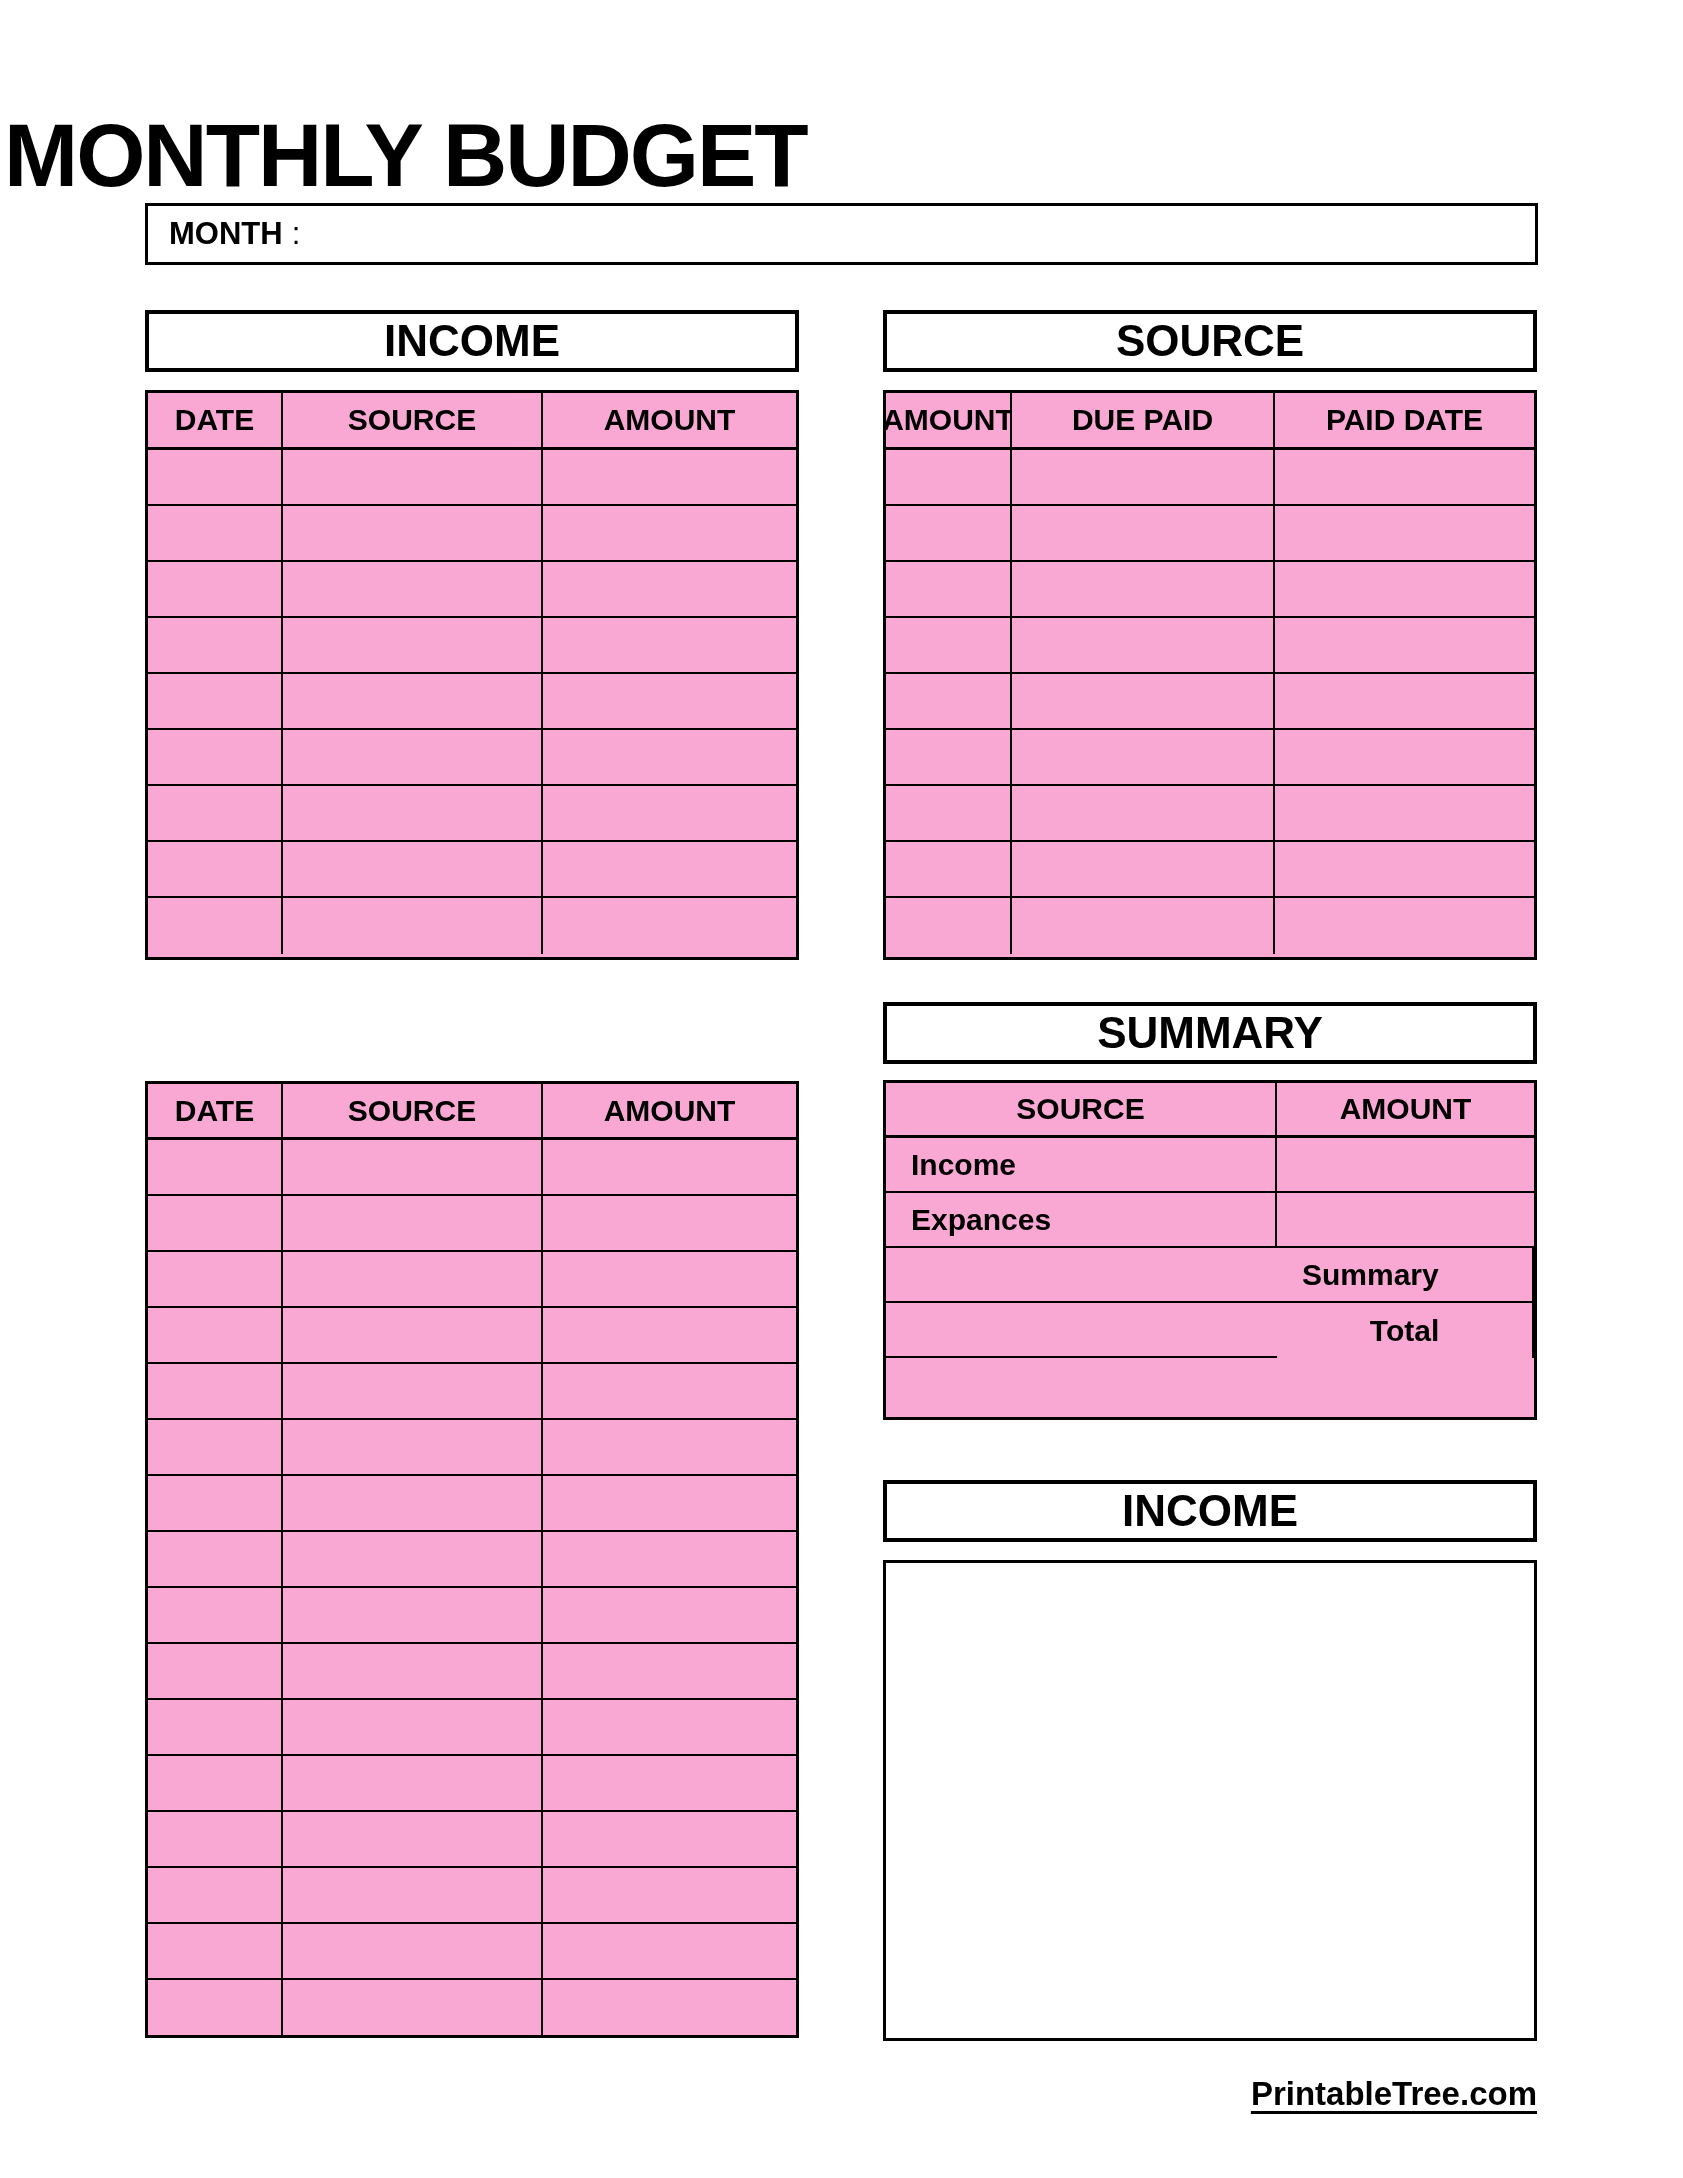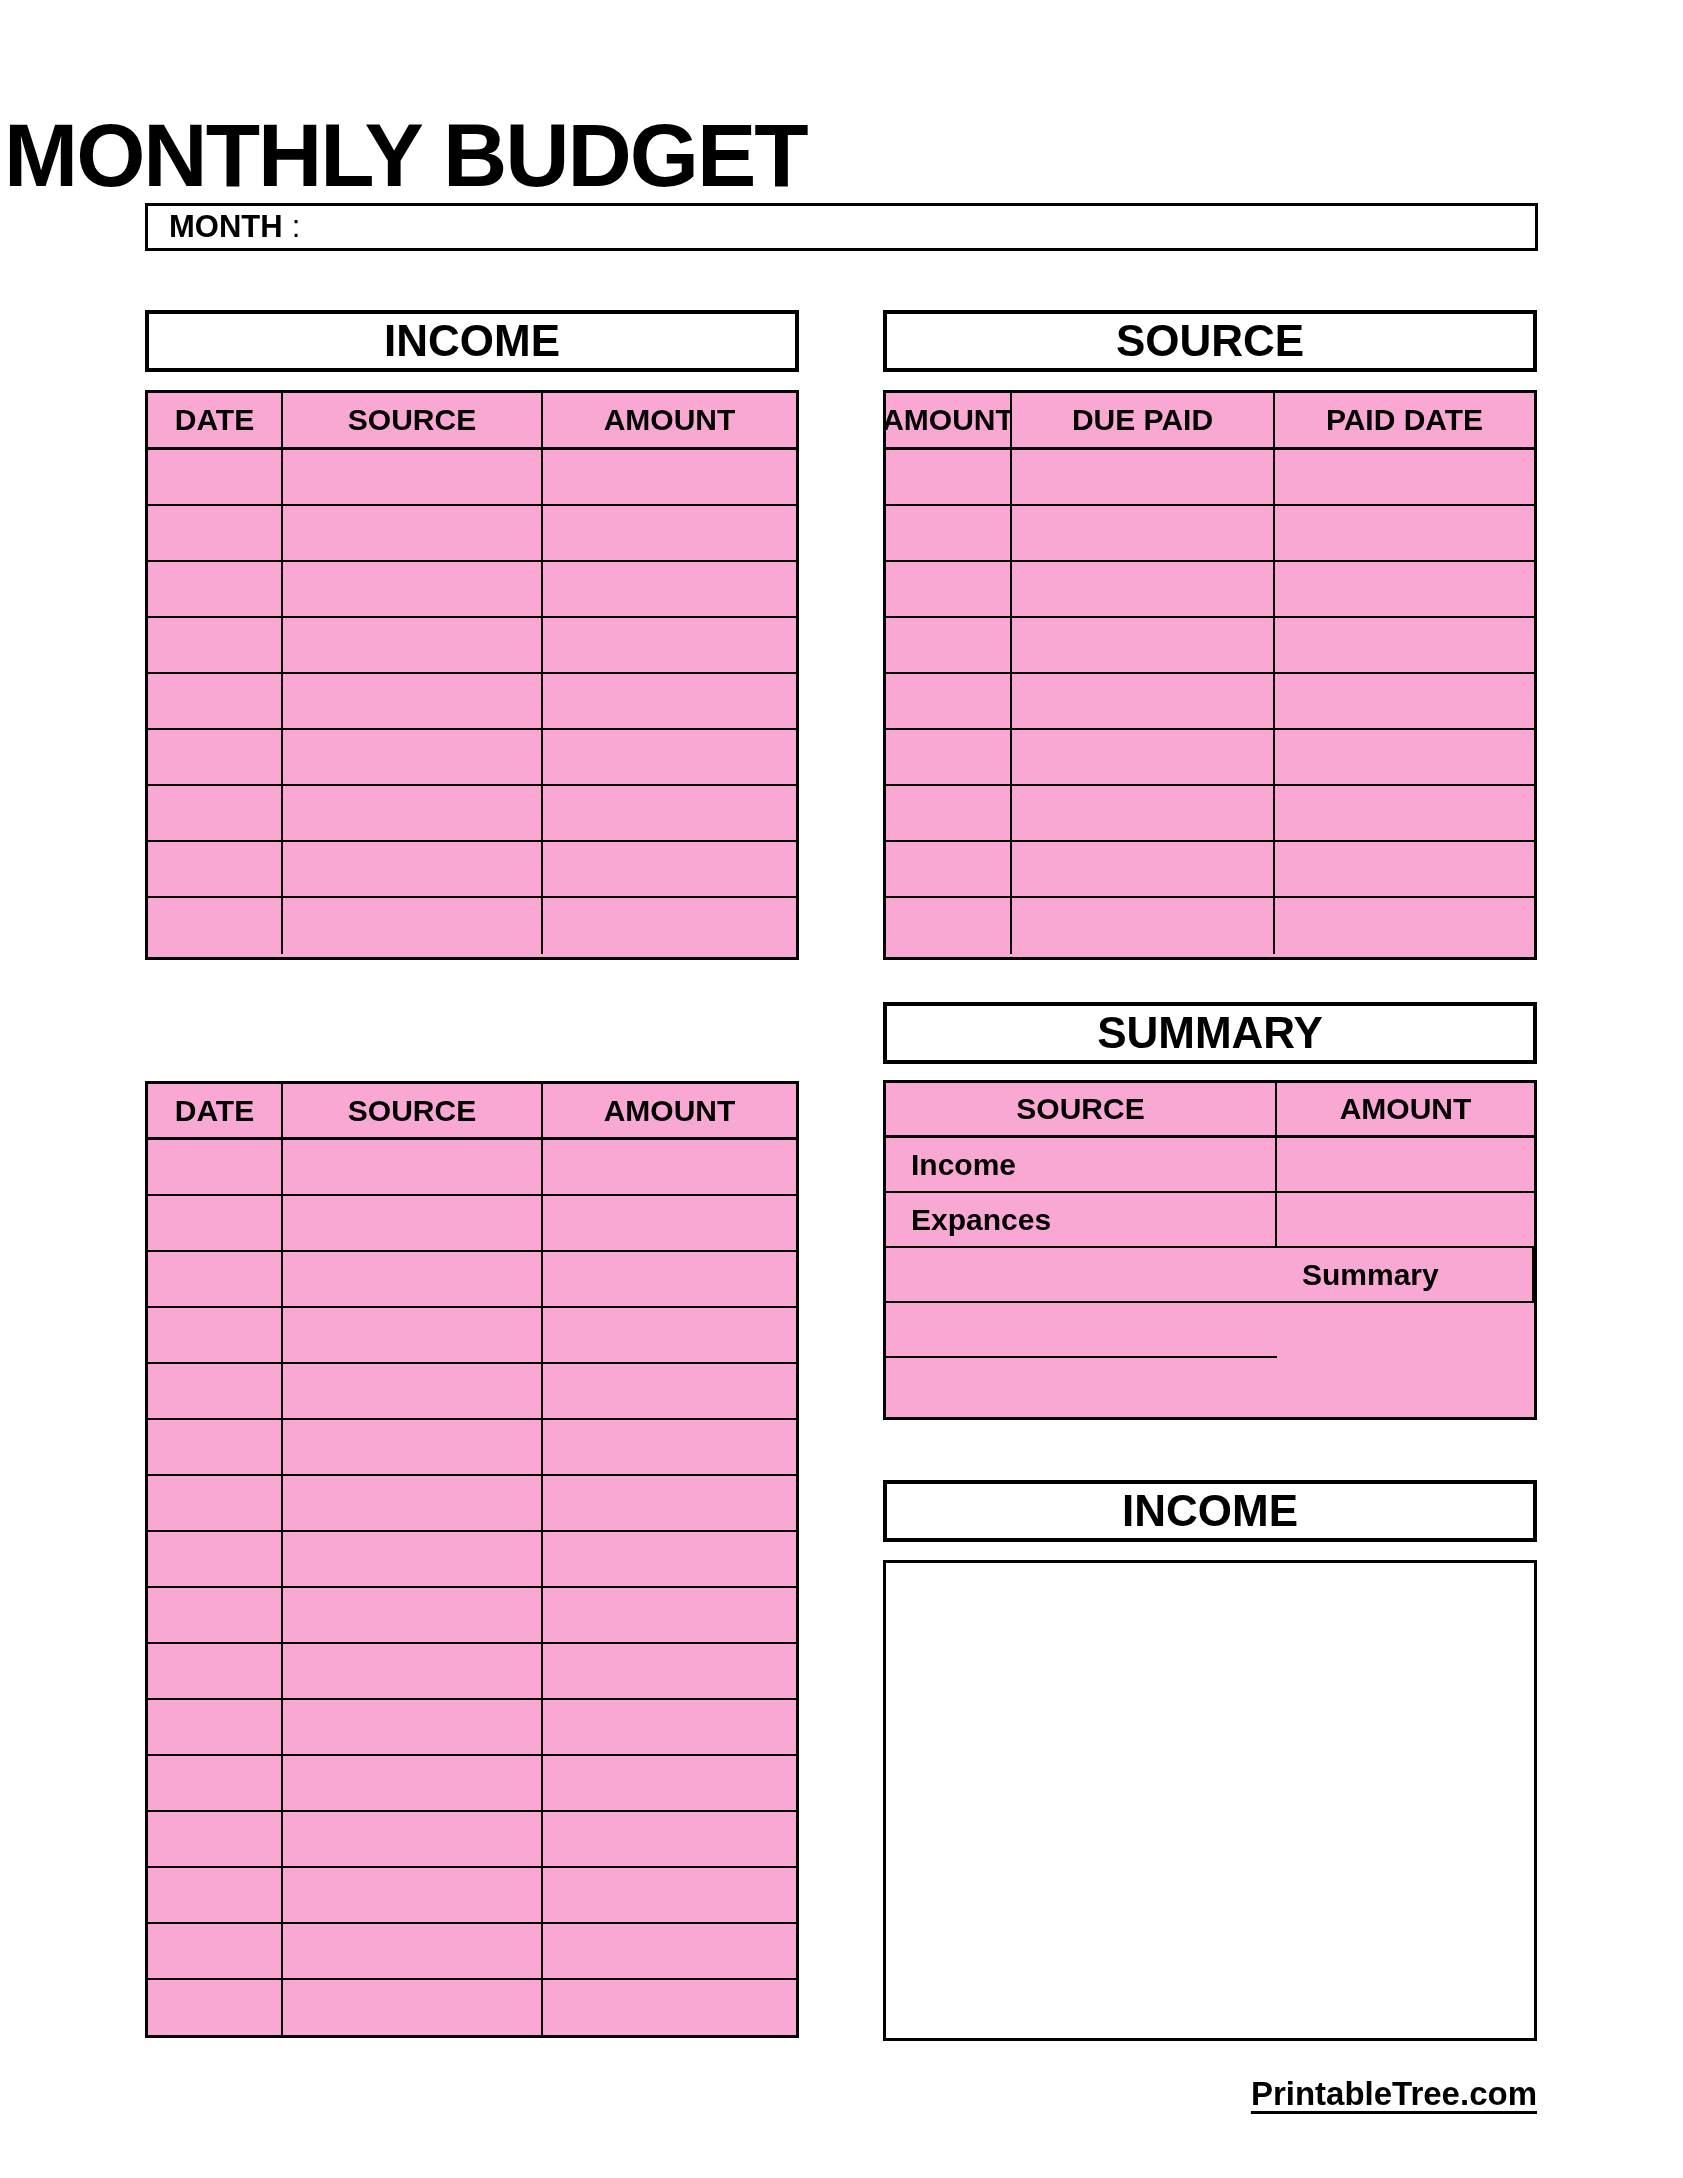--- a/index.html
+++ b/index.html
@@ -23,21 +23,21 @@
     font-weight: 700;
     letter-spacing: -2px;
     line-height: 1;
     color: #000;
   }
 
   
   .month-box {
     position: absolute;
     left: 145px; top: 203px;
-    width: 1393px; height: 48px;
+    width: 1393px; height: 62px;
     border: 3px solid #000;
     display: flex;
     align-items: center;
     padding-left: 21px;
     background: #fff;
   }
   .month-box .lbl { font-size: 31px; font-weight: 700; }
   .month-box .colon { font-size: 31px; font-weight: 400; margin-left: 9px; }
   .month-box .val { font-size: 31px; margin-left: 14px; }
 
@@ -282,20 +282,21 @@
     <div class="cell last-col"></div>
 
     <div class="cell label-cell">Expances</div>
     <div class="cell last-col"></div>
 
     <div class="cell last-col"></div>
 
     <div class="cell label-cell">Summary</div>
     <div class="cell last-col"></div>
 
+    <div class="cell total-cell last-row">Total</div>
     <div class="cell last-col last-row"></div>
   </div>
 
   <div class="section-header" id="notes-header">
     <span>INCOME</span>
   </div>
   <div class="notes-box"></div>
 
   <div class="brand">PrintableTree.com</div>
 

